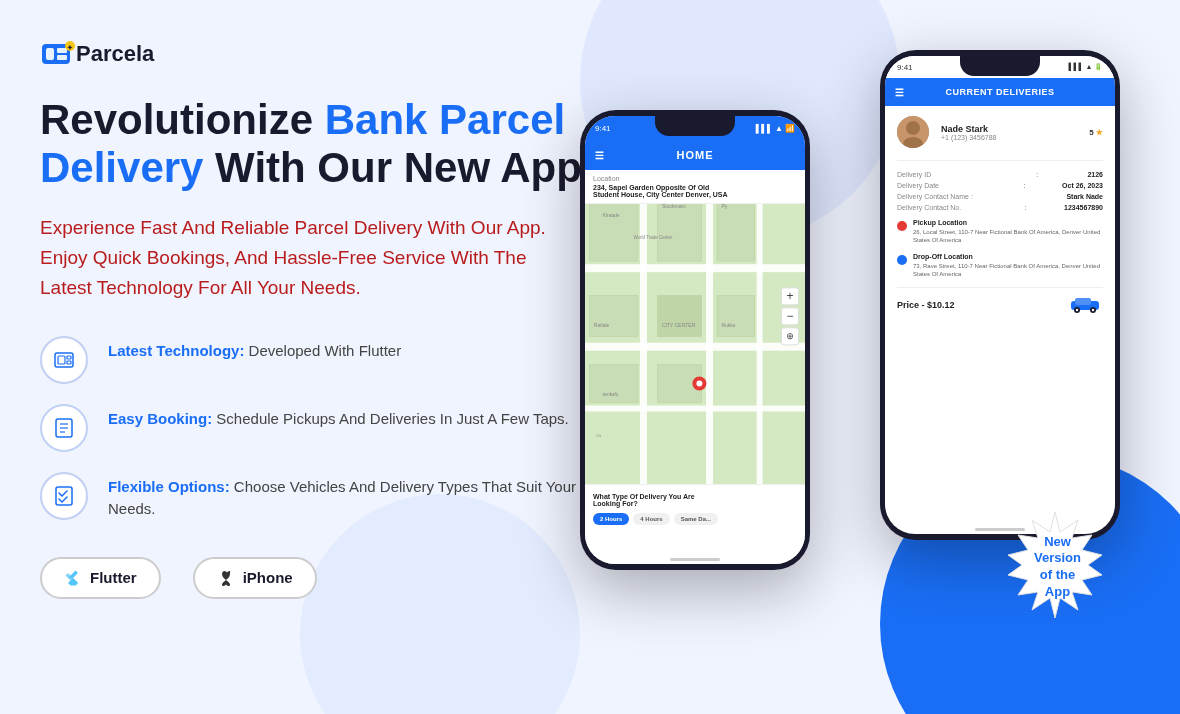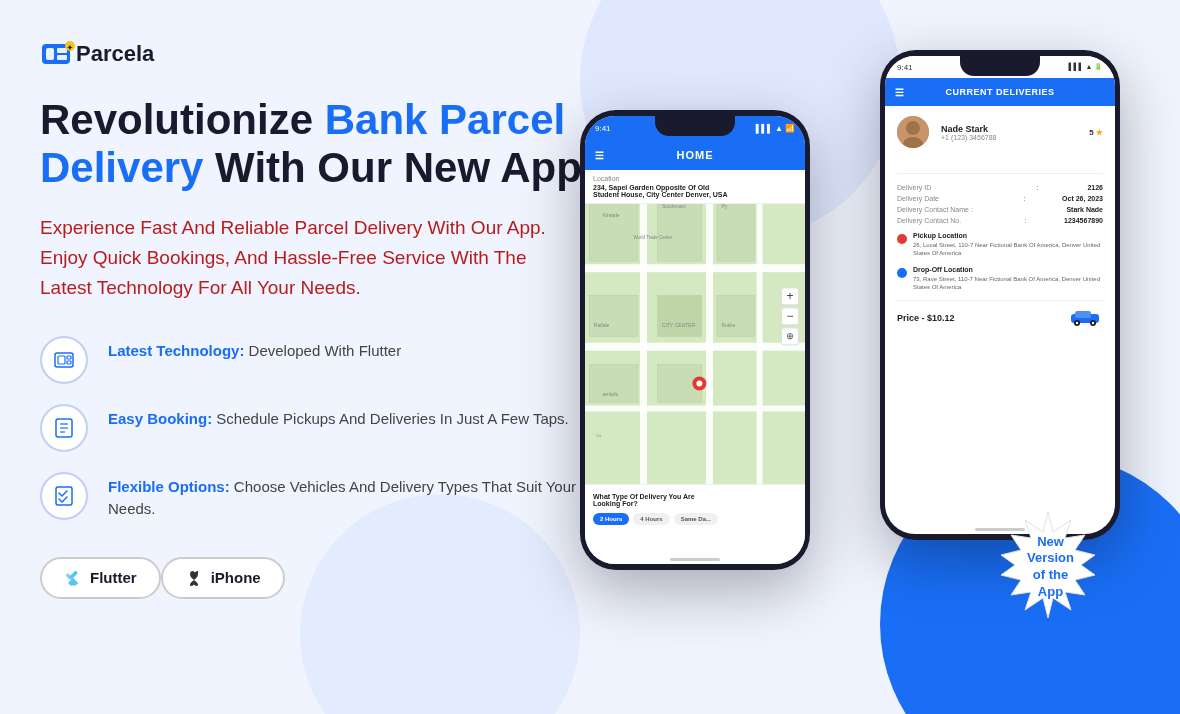--- a/index.html
+++ b/index.html
@@ -123,21 +123,21 @@
       line-height: 1.5;
       padding-top: 4px;
     }
     .feature-text strong {
       color: #1a6ef5;
     }
 
     
     .badges {
       display: flex;
-      gap: 0;
+      gap: 32px;
       align-items: center;
     }
     .badge {
       display: flex;
       align-items: center;
       gap: 8px;
       padding: 10px 22px;
       border: 2px solid #ccc;
       border-radius: 30px;
       background: white;
@@ -369,21 +369,21 @@
       right: 0;
       bottom: 0;
       padding: 10px 12px;
       overflow: hidden;
     }
     .p2-user-row {
       display: flex;
       align-items: center;
       justify-content: space-between;
       margin-bottom: 10px;
-      padding-bottom: 25px;
+      padding-bottom: 12px;
       border-bottom: 1px solid #eee;
     }
     .p2-avatar {
       width: 32px;
       height: 32px;
       border-radius: 50%;
       background: #c0a080;
       overflow: hidden;
       margin-right: 6px;
     }
@@ -753,21 +753,21 @@
             <circle cx="10" cy="14" r="1.2" fill="white"></circle>
             <circle cx="26" cy="14" r="1.2" fill="white"></circle>
           </svg>
         </div>
       </div>
 
       <div style="position:absolute;bottom:3px;left:50%;transform:translateX(-50%);width:50px;height:3px;background:#ccc;border-radius:2px;"></div>
     </div>
   </div>
 
-  <div class="new-version-badge" style="position:absolute;bottom:55px;right:32px;width:115px;height:115px;z-index:6;">
+  <div class="new-version-badge" style="position:absolute;bottom:55px;right:25px;width:115px;height:115px;z-index:6;">
     <svg class="starburst" viewBox="0 0 110 110">
       <polygon points="55,2 60,22 78,10 72,28 92,25 82,40 102,45 88,55 102,65 82,70 92,85 72,82 78,100 60,88 55,108 50,88 32,100 38,82 18,85 28,70 8,65 22,55 8,45 28,40 18,25 38,28 32,10 50,22" fill="white" stroke="#e0e0e0" stroke-width="1"></polygon>
     </svg>
     <div class="badge-text">
       <div>New</div>
       <div>Version</div>
       <div>of the</div>
       <div>App</div>
     </div>
   </div>

